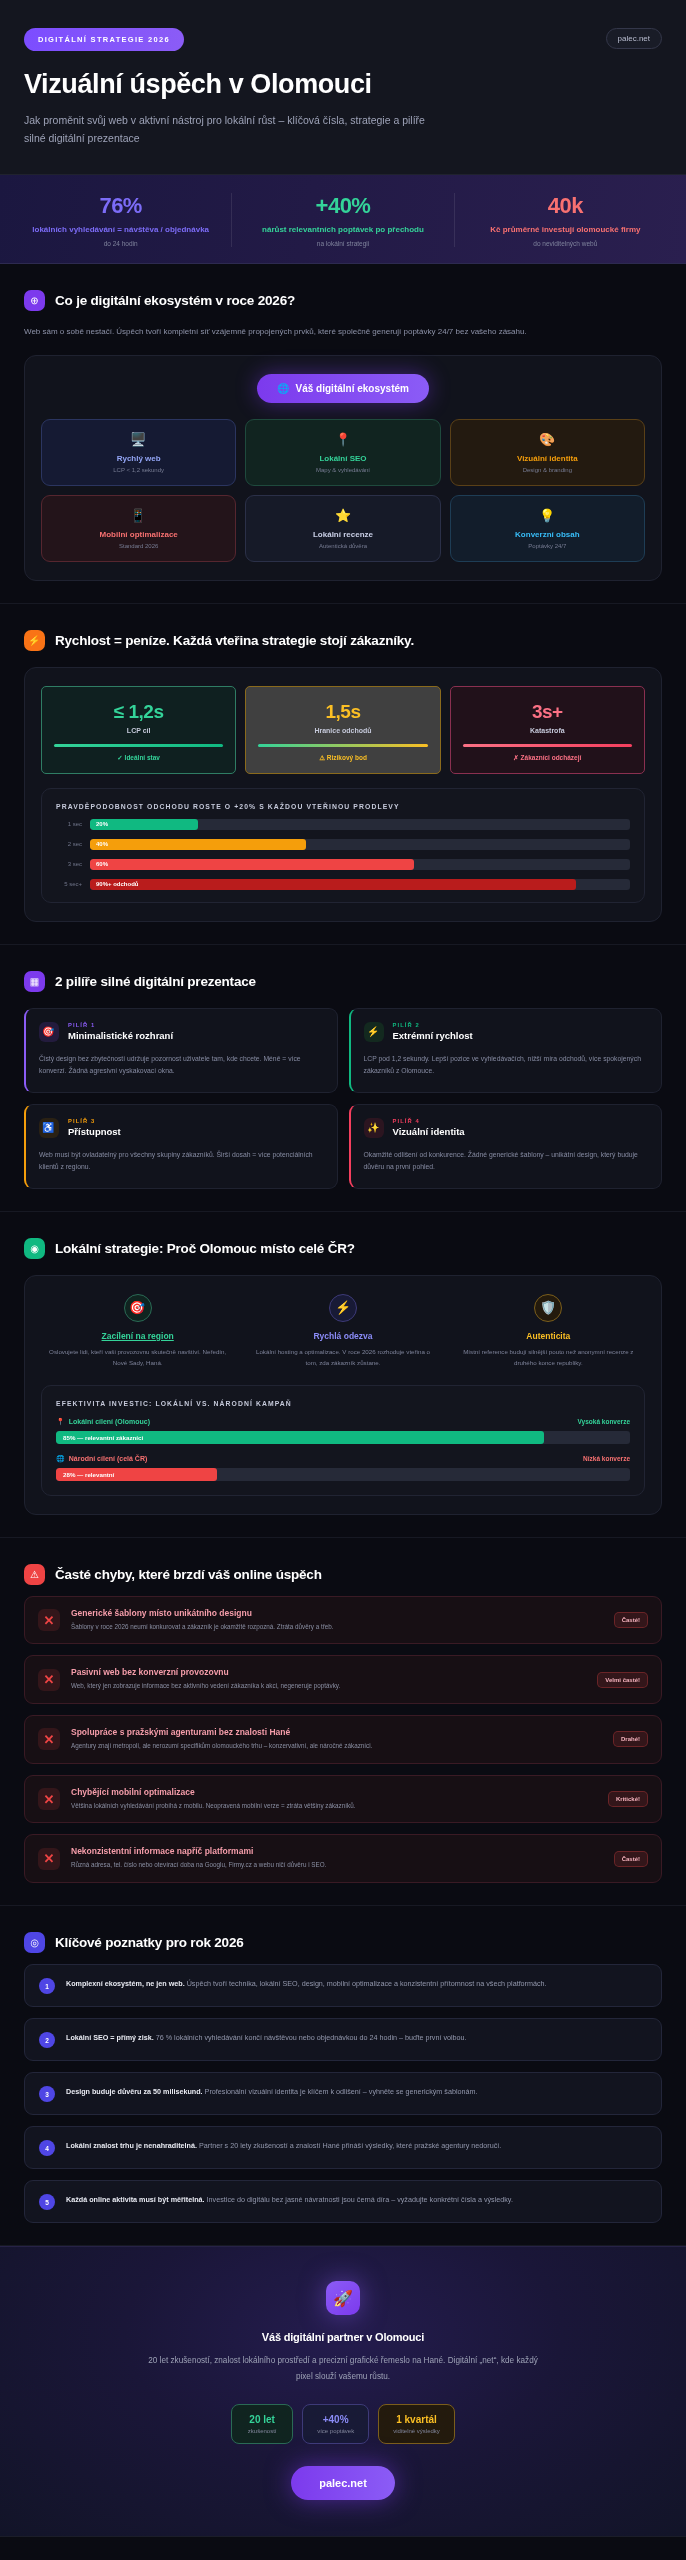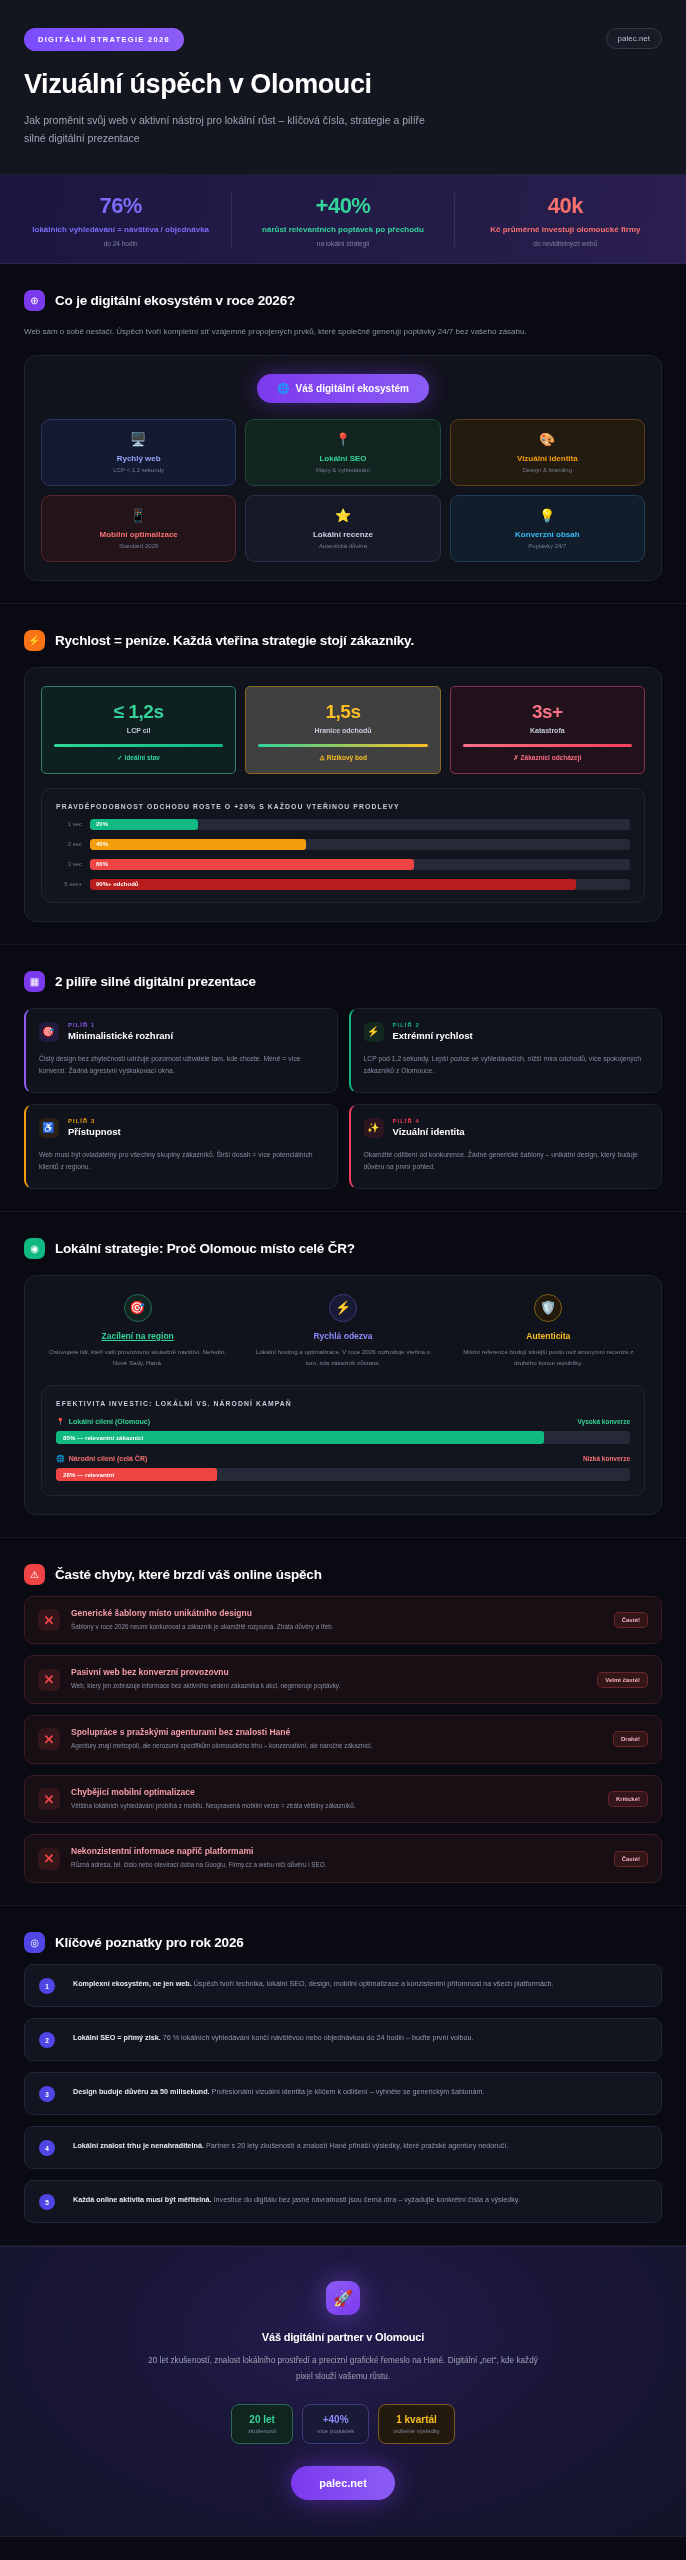--- a/index.html
+++ b/index.html
@@ -184,21 +184,21 @@
   .mis-title { font-size: 8.5px; font-weight: bold; color: #f59daa; }
   .mis-desc { font-size: 6.3px; color: #8a8fa3; margin-top: 4px; line-height: 1.7; }
   .mis-badge {
     flex: none; font-size: 6px; font-weight: bold; color: #f6b3be;
     background: rgba(239,68,68,0.13); border: 1px solid rgba(239,68,68,0.3);
     border-radius: 5px; padding: 4px 7px;
   }
 
   
   .take-card {
-    display: flex; gap: 18px; align-items: flex-start;
+    display: flex; gap: 11px; align-items: flex-start;
     background: #12141f; border: 1px solid #23263a; border-radius: 9px;
     padding: 12px 14px; margin-top: 11px;
   }
   .take-num {
     width: 16px; height: 16px; border-radius: 50%; flex: none; margin-top: 1px;
     background: #4f46e5; color: #fff; font-size: 6.5px; font-weight: bold;
     display: flex; align-items: center; justify-content: center;
   }
   .take-text { font-size: 7.2px; color: #9297ac; line-height: 1.9; }
   .take-text b { color: #e9ebf3; }

